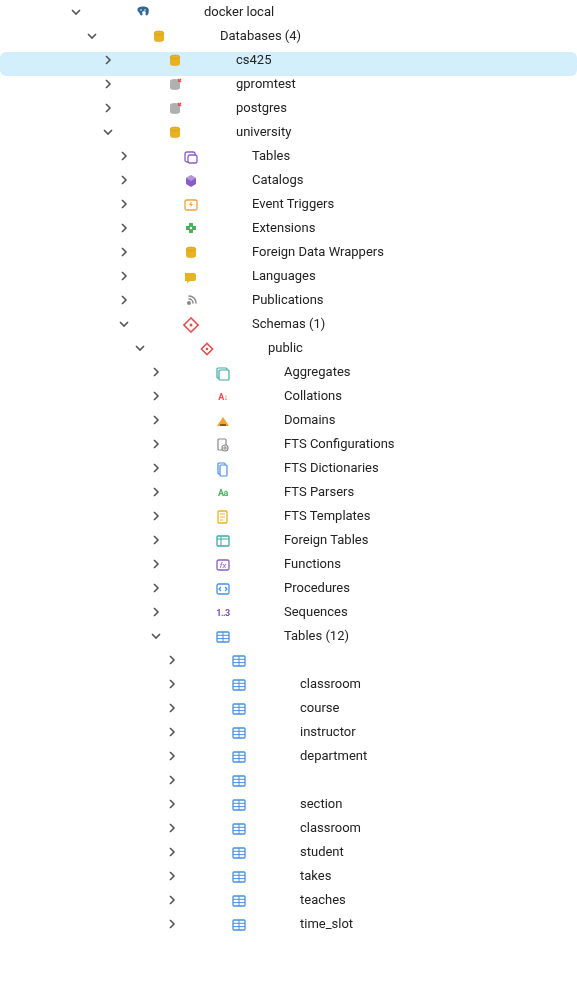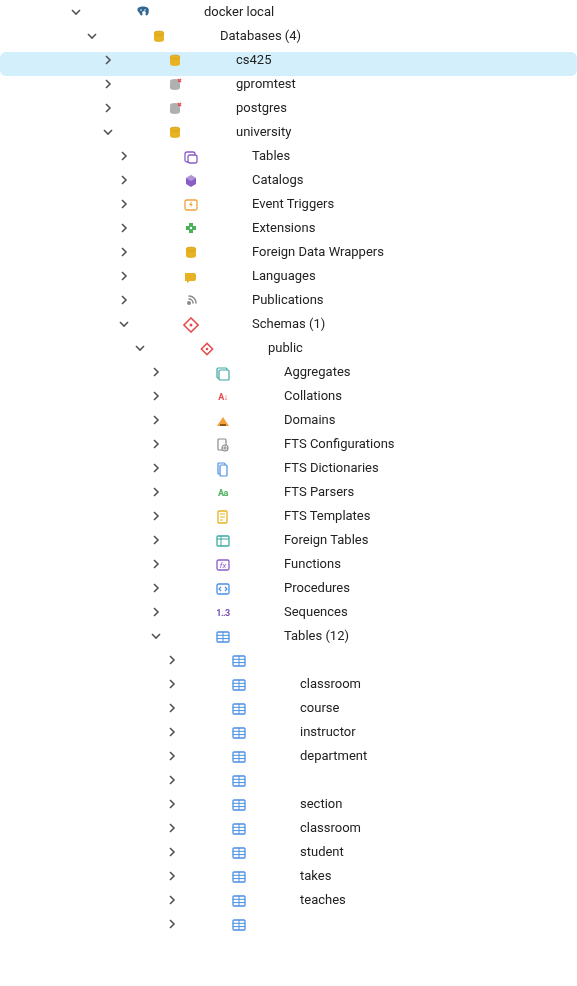--- a/index.html
+++ b/index.html
@@ -649,14 +649,15 @@
         </svg>
       </span>
       <span class="icon">
         <svg viewBox="0 0 16 16">
           <rect x="2" y="3" width="12" height="10" rx="1" fill="none" stroke="#4a8fe2" stroke-width="1.3"></rect>
           <line x1="2" y1="6.3" x2="14" y2="6.3" stroke="#4a8fe2"></line>
           <line x1="2" y1="9.6" x2="14" y2="9.6" stroke="#4a8fe2"></line>
           <line x1="8" y1="3" x2="8" y2="13" stroke="#4a8fe2"></line>
         </svg>
       </span>
+      <span class="label">time_slot</span>
     </div>
   </div>
 
 </body></html>

